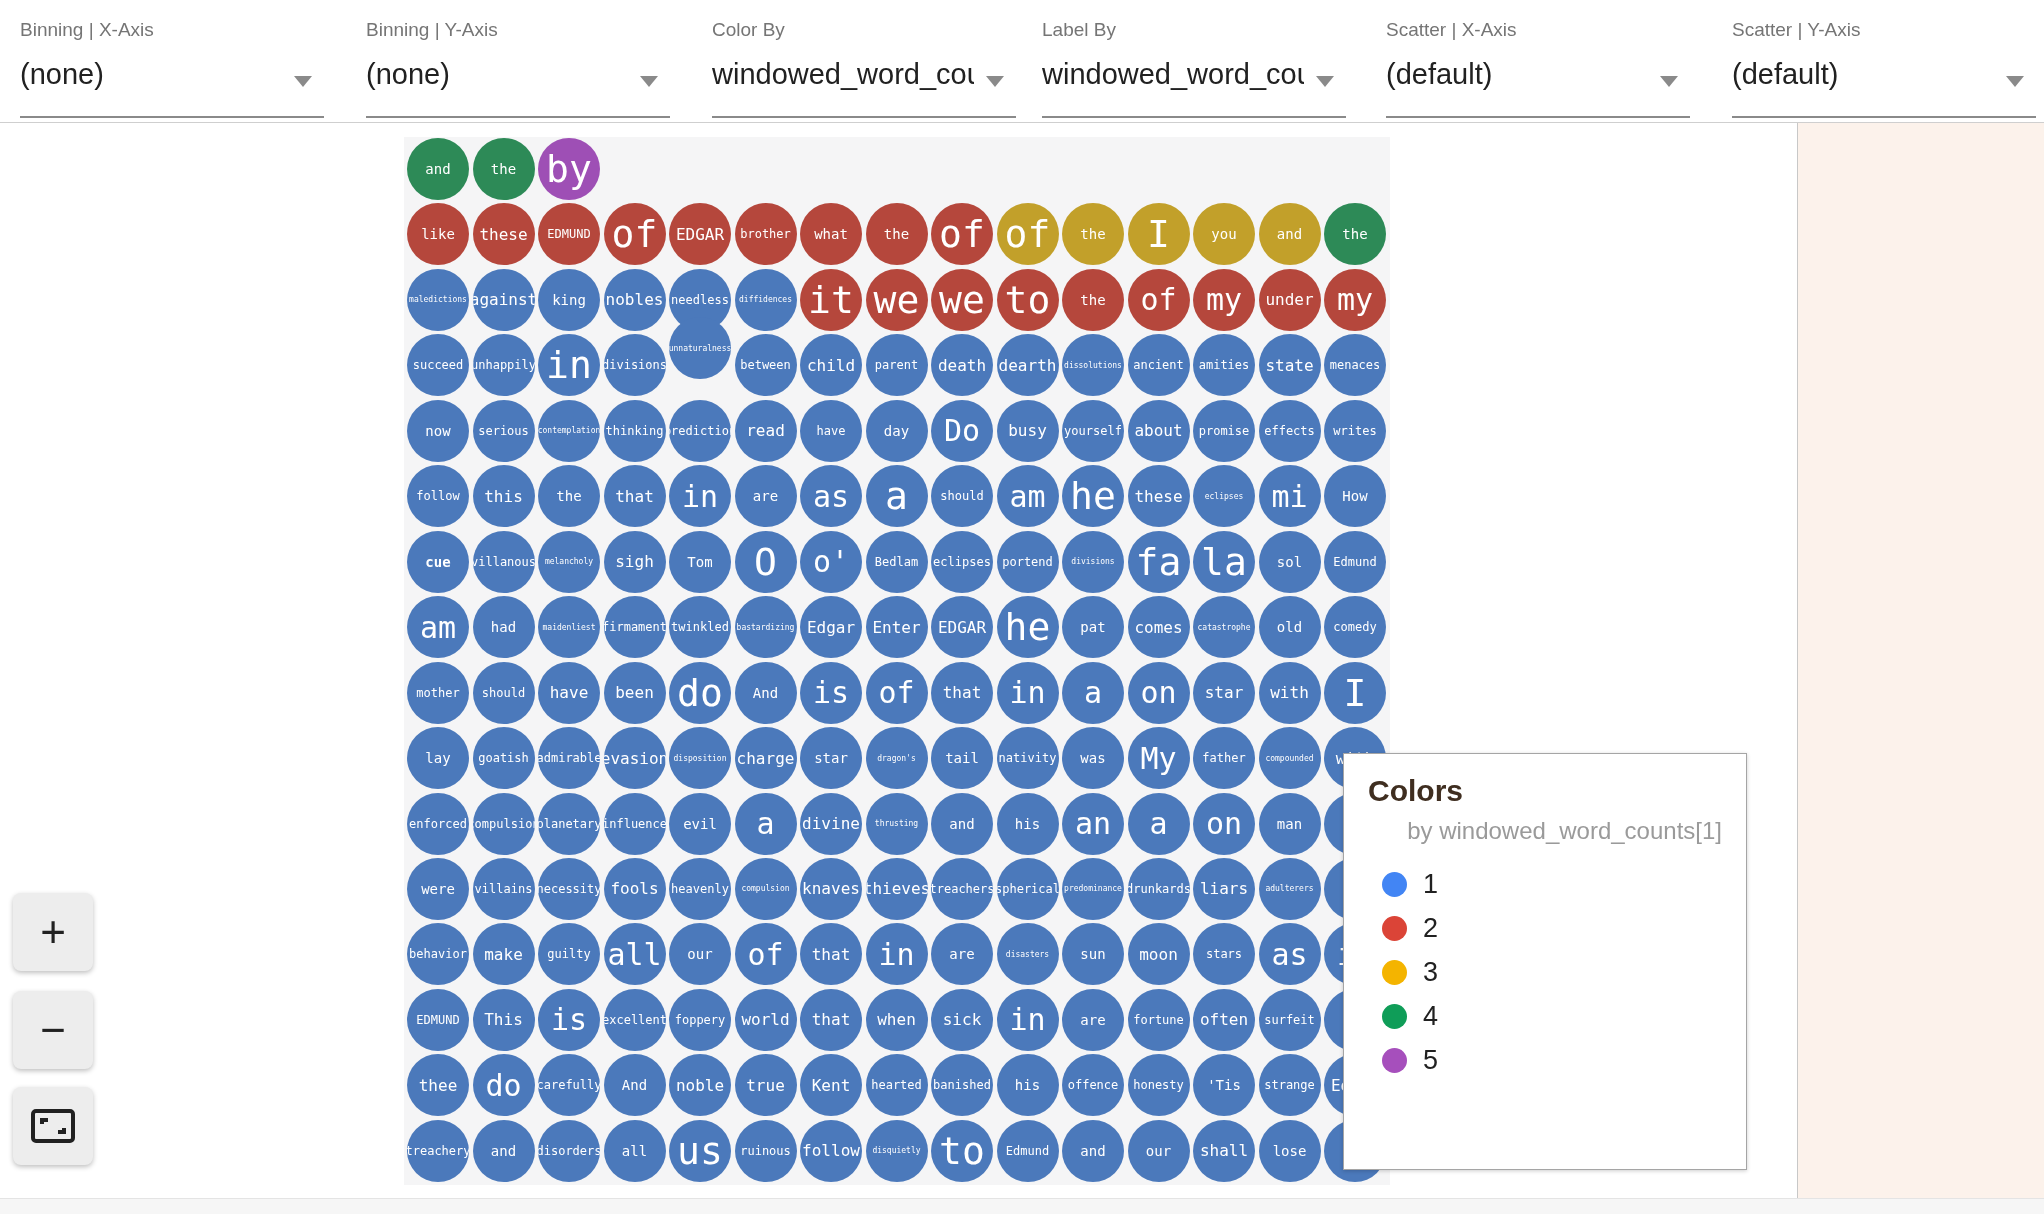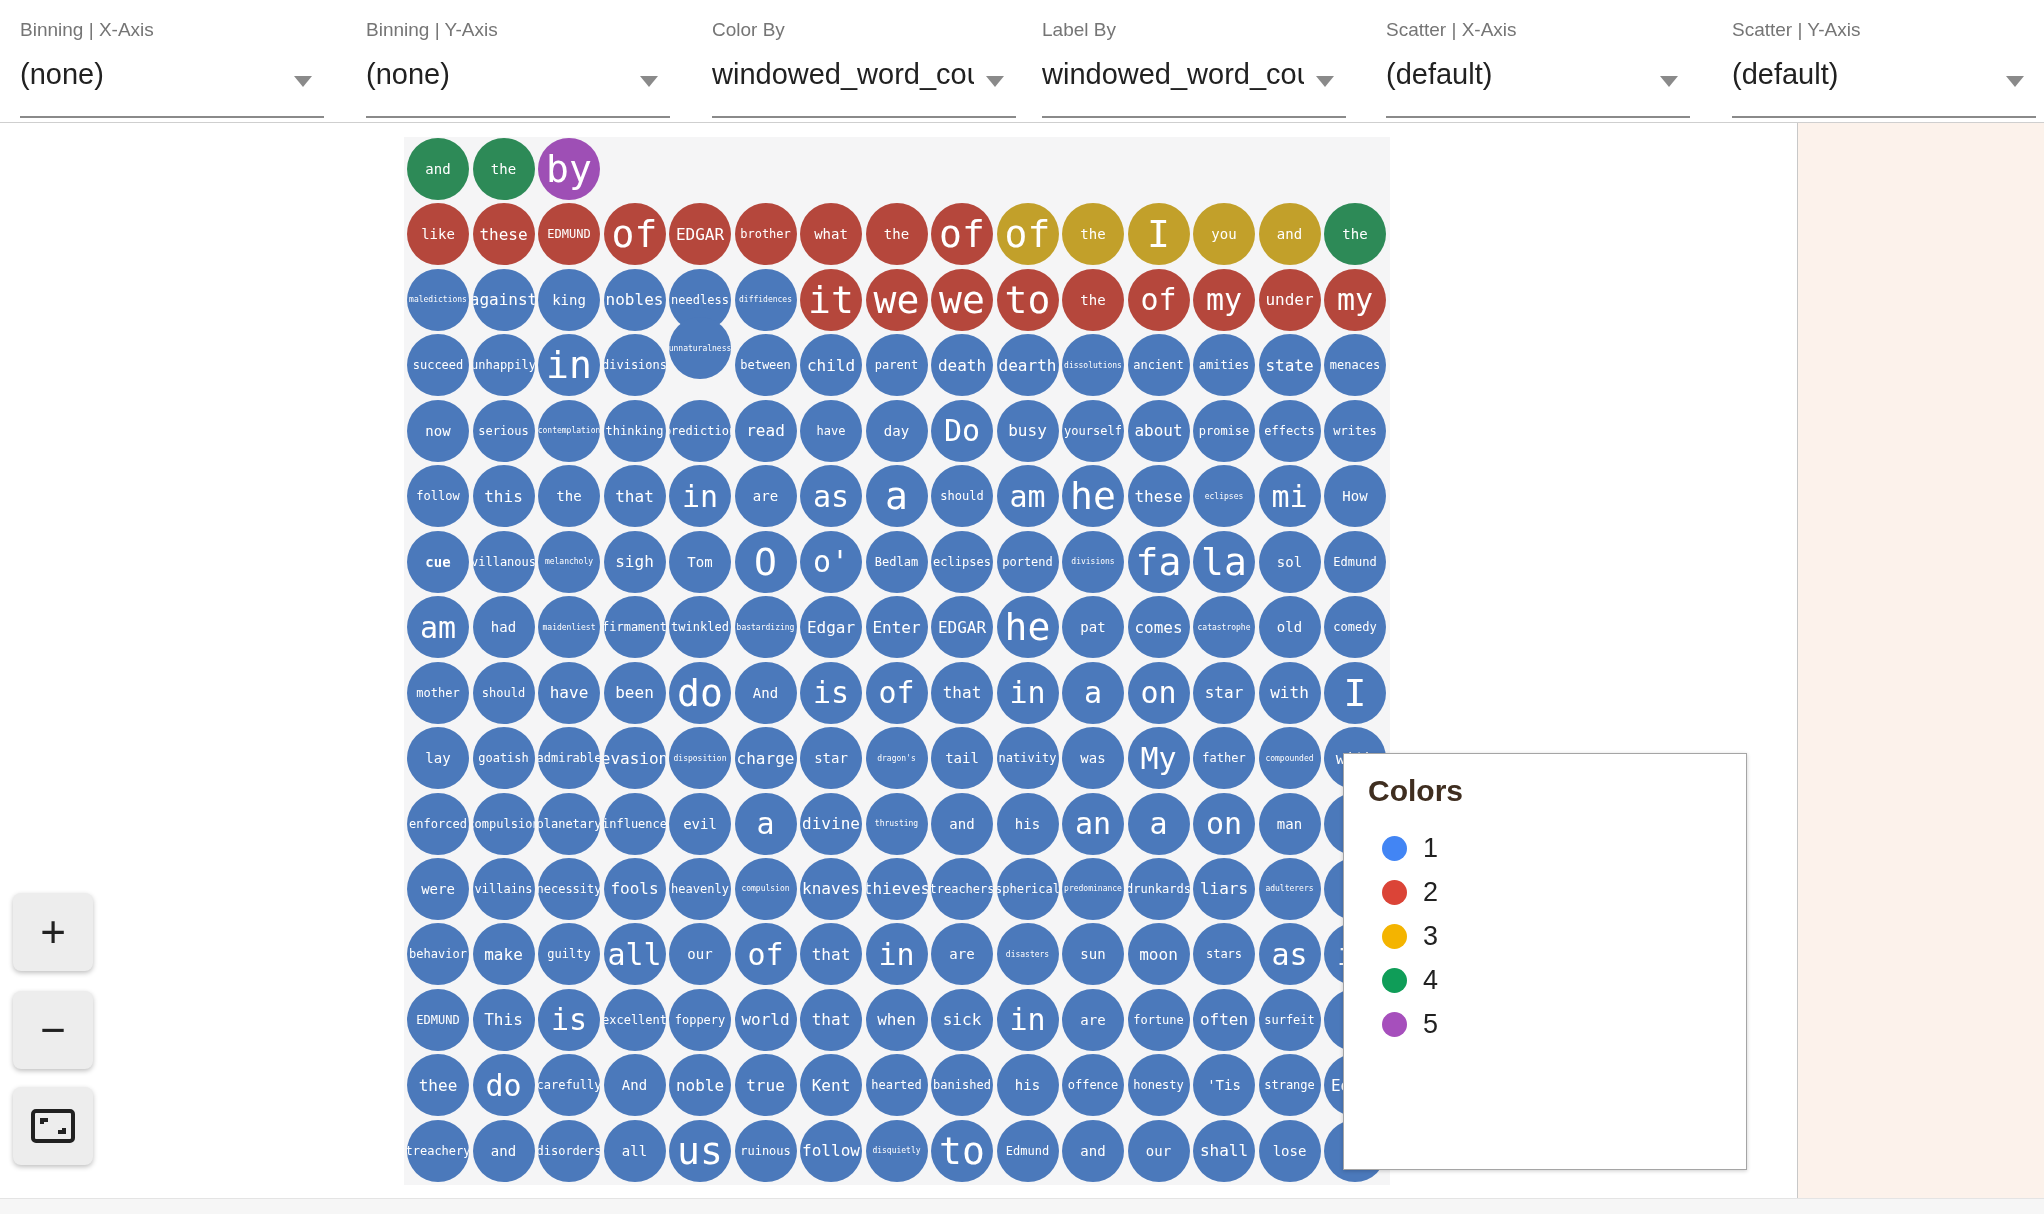--- a/index.html
+++ b/index.html
@@ -354,20 +354,21 @@
   <svg width="44" height="34" viewBox="0 0 44 34">
     <rect x="2" y="2" width="40" height="30" rx="3" fill="none" stroke="#212121" stroke-width="4"></rect>
     <path d="M11 15 V11 H17" fill="none" stroke="#212121" stroke-width="4"></path>
     <path d="M33 19 V23 H27" fill="none" stroke="#212121" stroke-width="4"></path>
   </svg>
 </div>
 
 <div class="legend">
   <div class="legend-body">
     <div class="legend-section">Colors</div>
+    <div class="legend-sub">by windowed_word_counts[1]</div>
     <div class="legend-items">
         <div class="legend-item">
           <span class="legend-dot" style="background: rgb(66, 133, 244);"></span>
           <span class="legend-num">1</span>
         </div>
         <div class="legend-item">
           <span class="legend-dot" style="background: rgb(219, 68, 55);"></span>
           <span class="legend-num">2</span>
         </div>
         <div class="legend-item">

